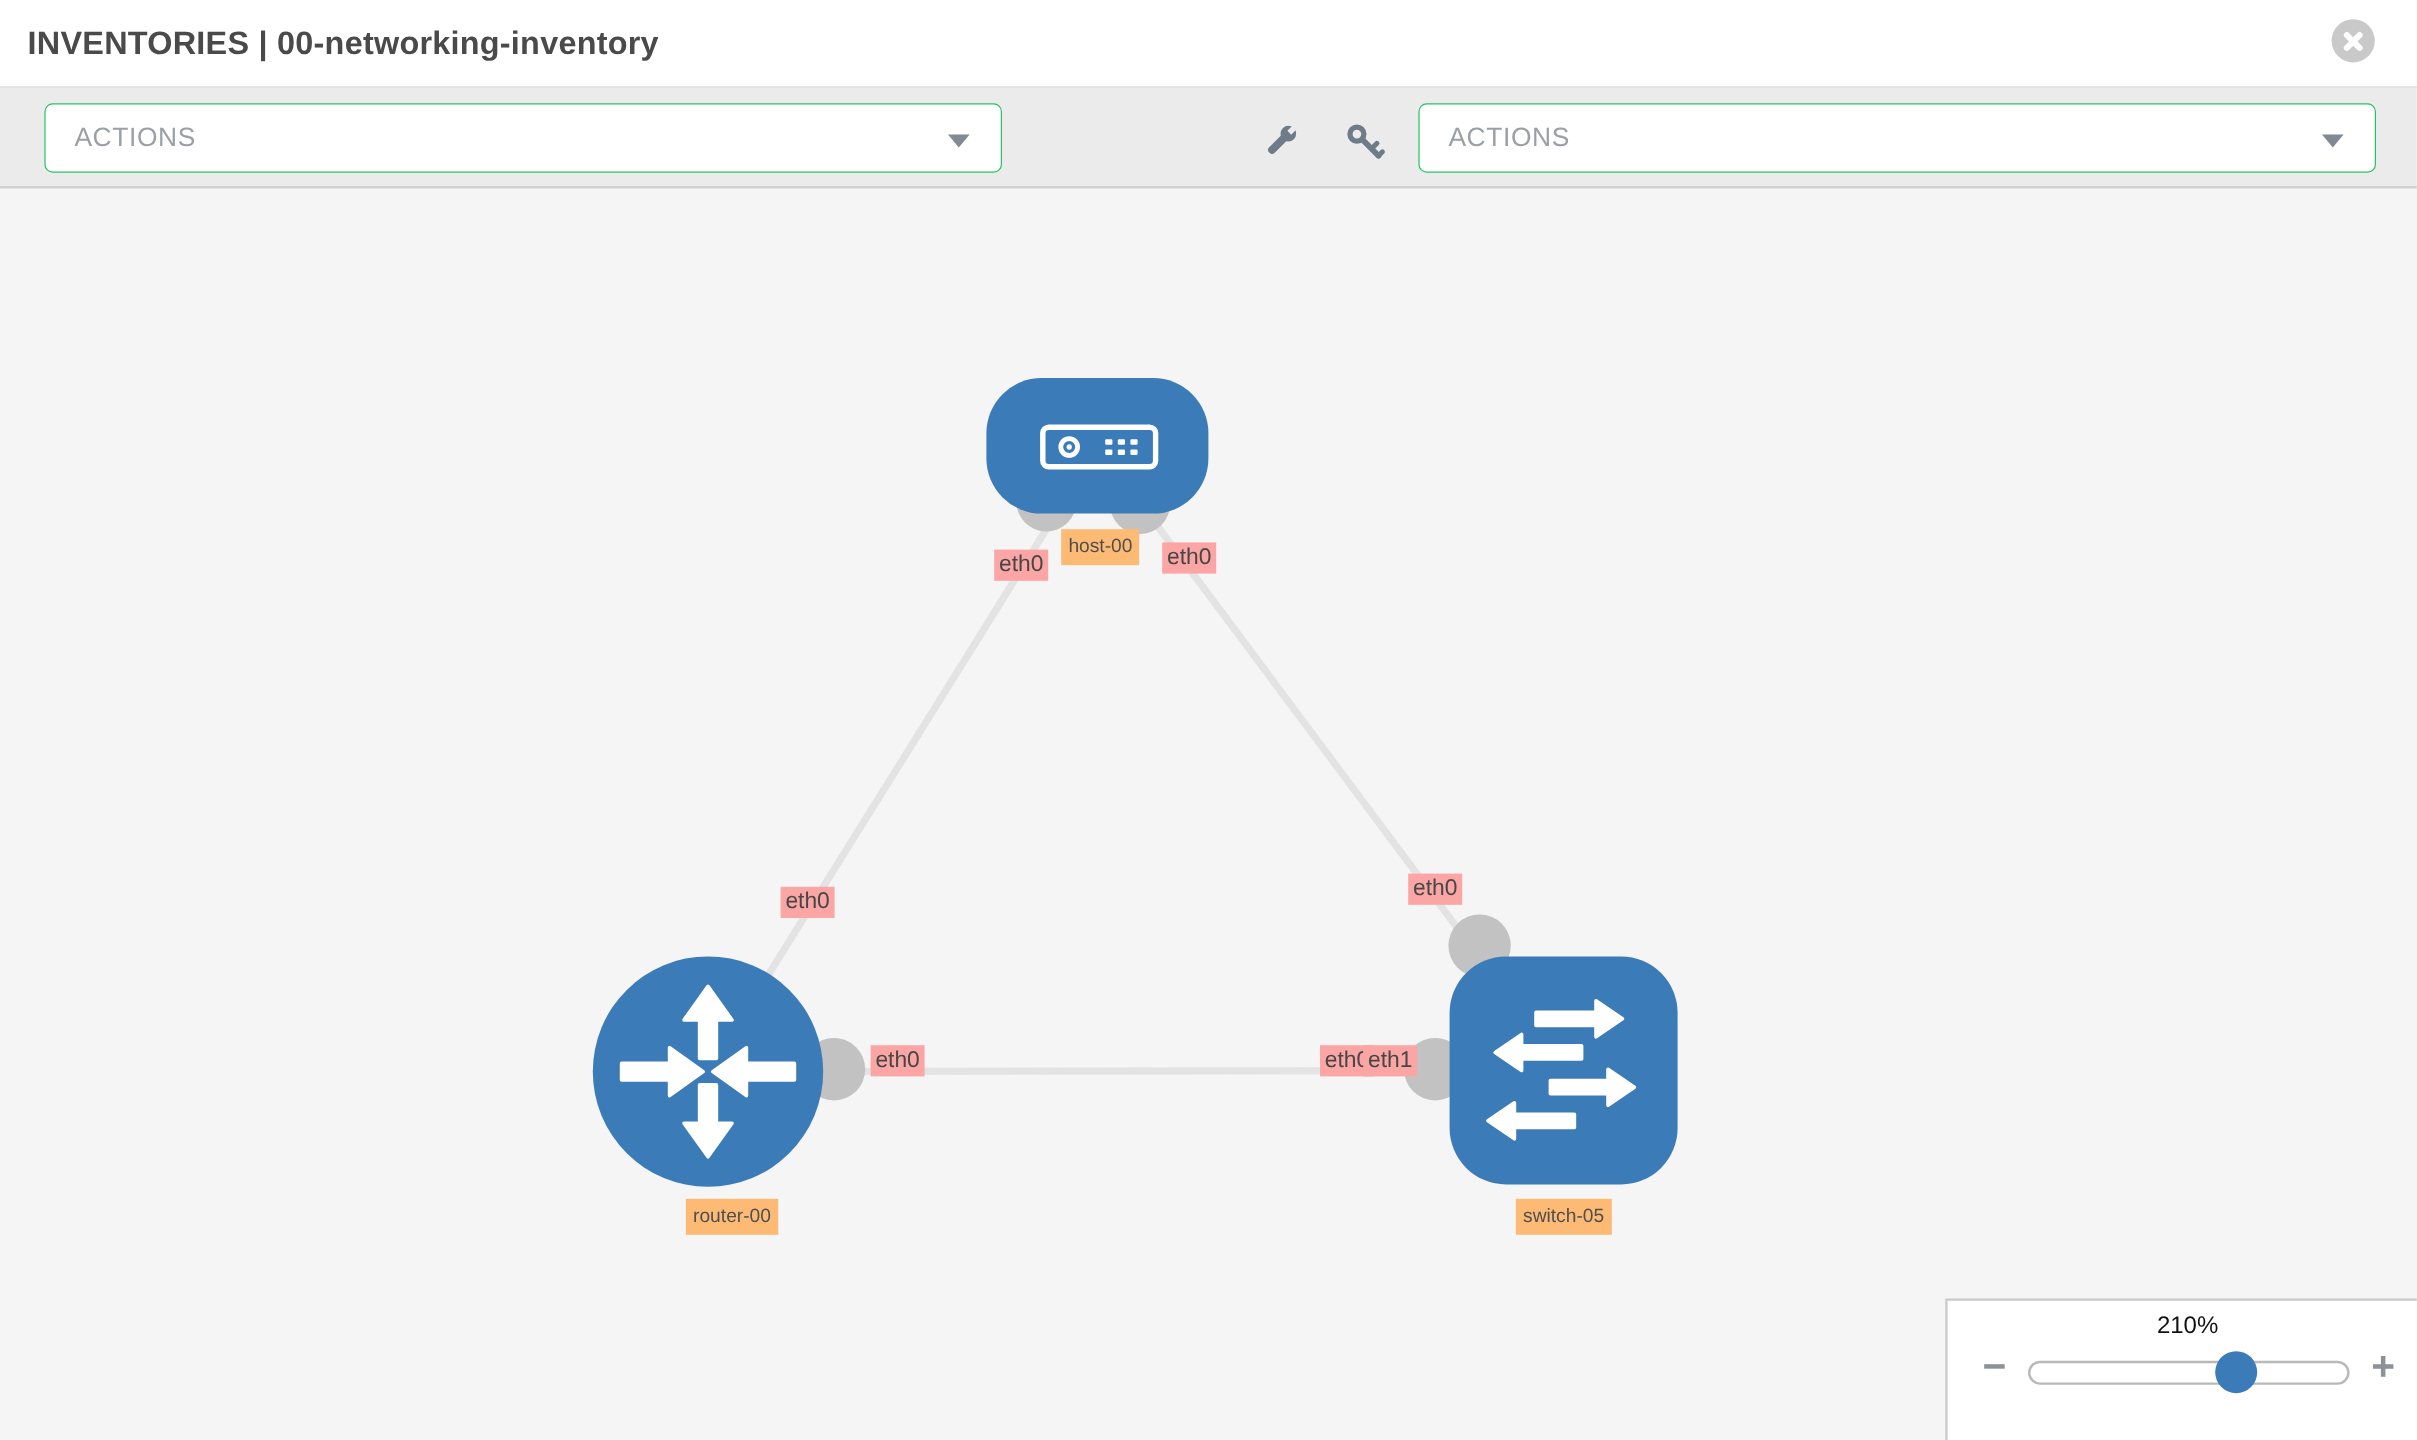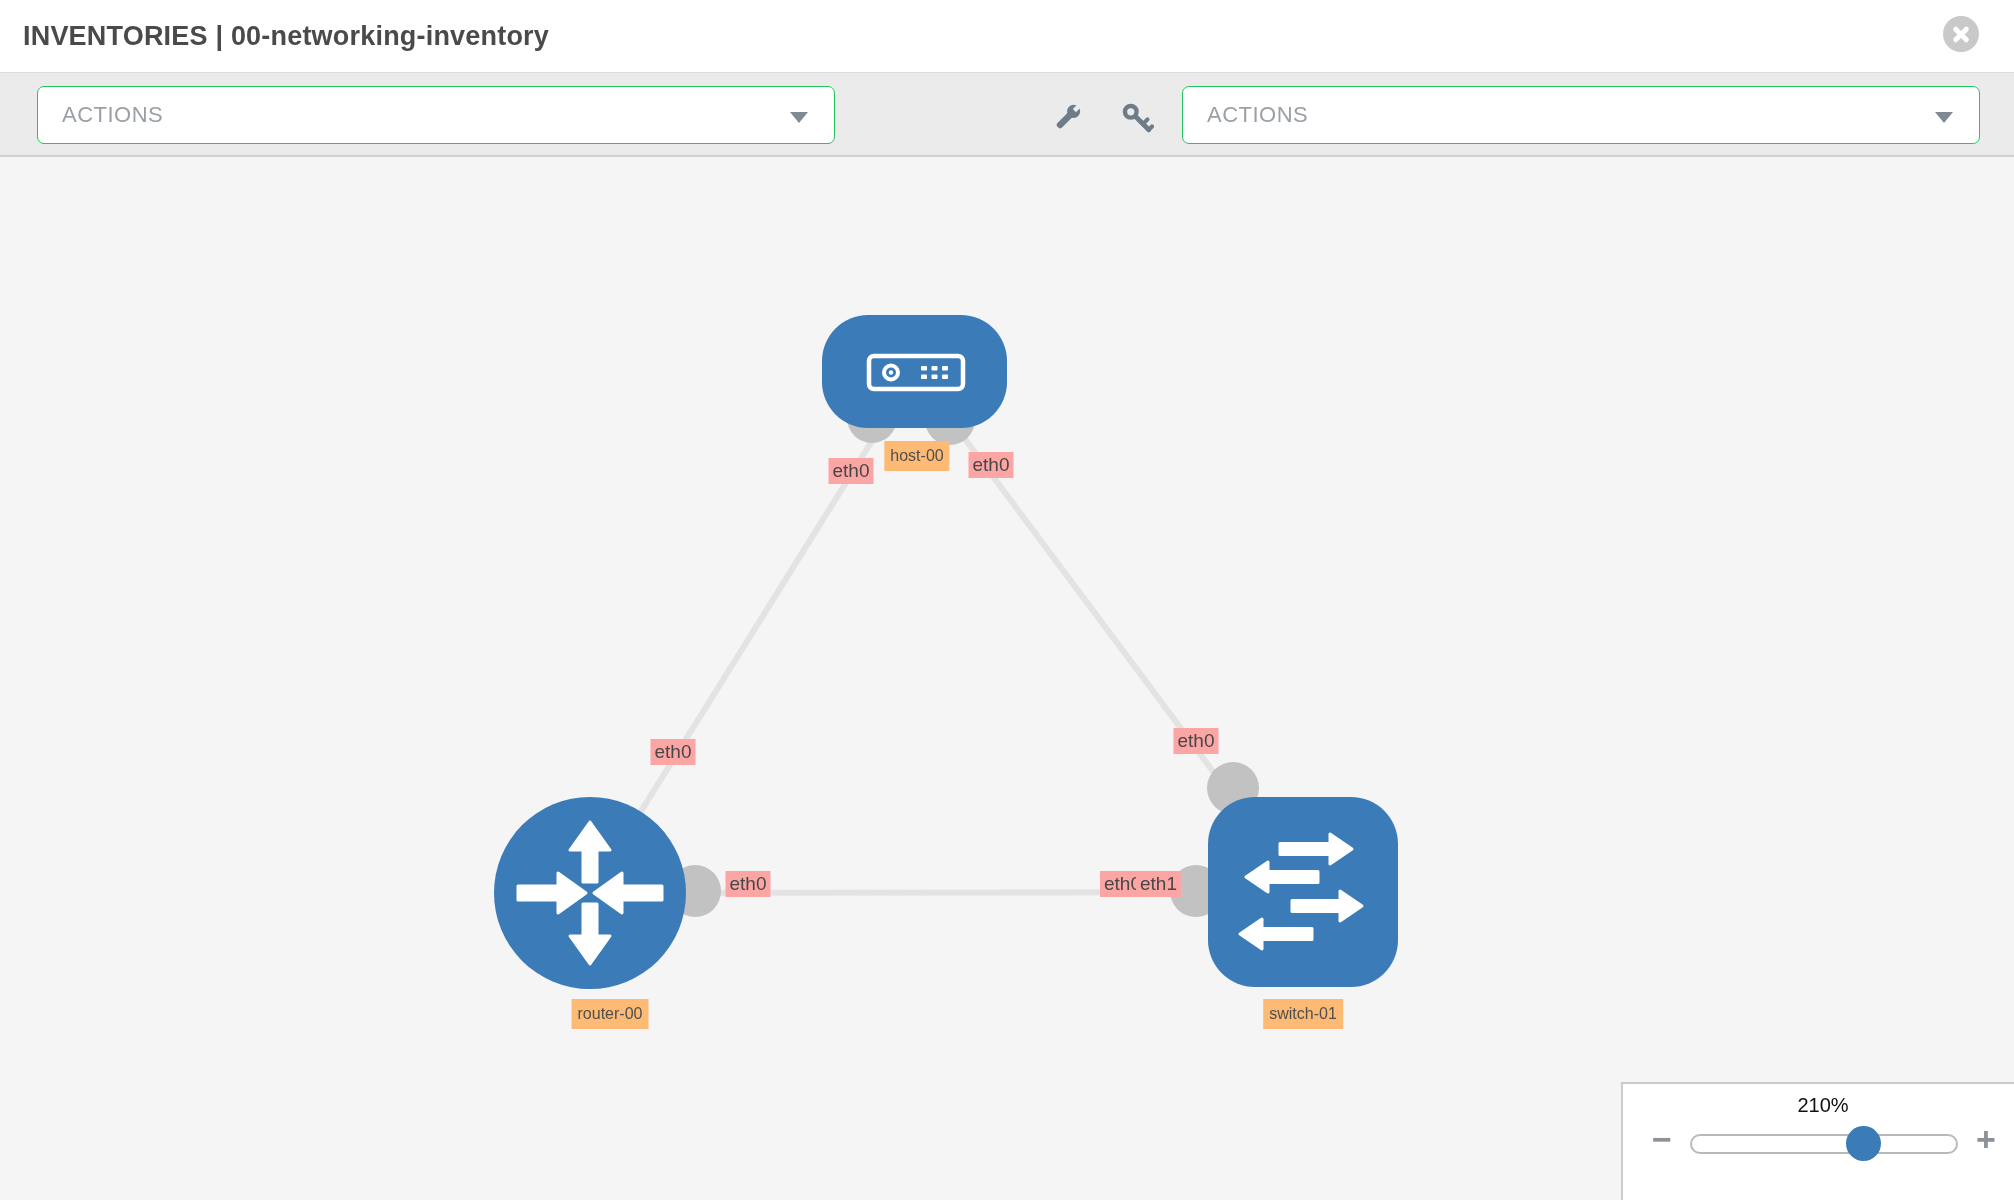--- a/index.html
+++ b/index.html
@@ -204,20 +204,20 @@
 <div class="chip center" style="left:991px; top:452px;">eth0</div>
 <div class="chip center" style="left:673px; top:739px;">eth0</div>
 <div class="chip center" style="left:1196px; top:728px;">eth0</div>
 <div class="chip center" style="left:748px; top:871px;">eth0</div>
 
 <div class="chip" style="left:1100px; top:871px; z-index:1;">eth0</div>
 <div class="chip" style="left:1136px; top:871px; z-index:2;">eth1</div>
 
 <div class="node-label" style="left:917px; top:441px;">host-00</div>
 <div class="node-label" style="left:590px; top:999px;margin-left:20px;">router-00</div>
-<div class="node-label" style="left:1303px; top:999px;">switch-01</div>
+<div class="node-label" style="left:1303px; top:999px;">switch-05</div>
 
 <div class="zoom-panel"></div>
 <div class="zoom-value">210%</div>
 <div class="zoom-sign minus">−</div>
 <div class="zoom-track"></div>
 <div class="zoom-knob"></div>
 <div class="zoom-sign plus">+</div>
 
 </body></html>

